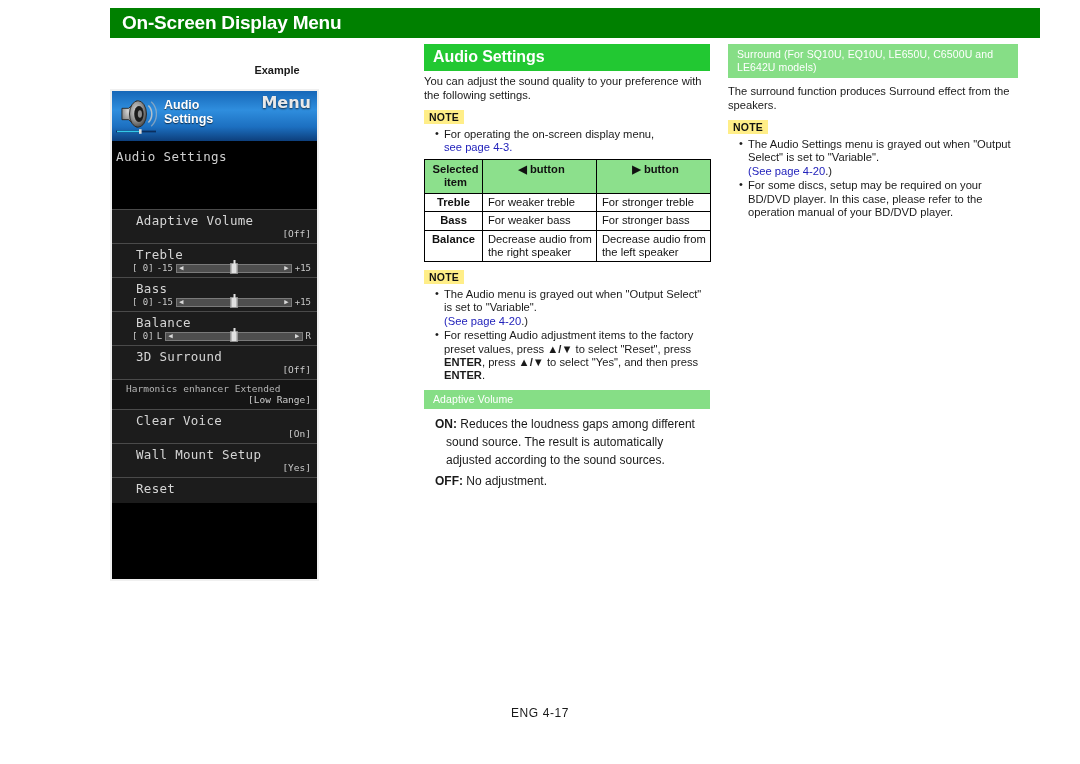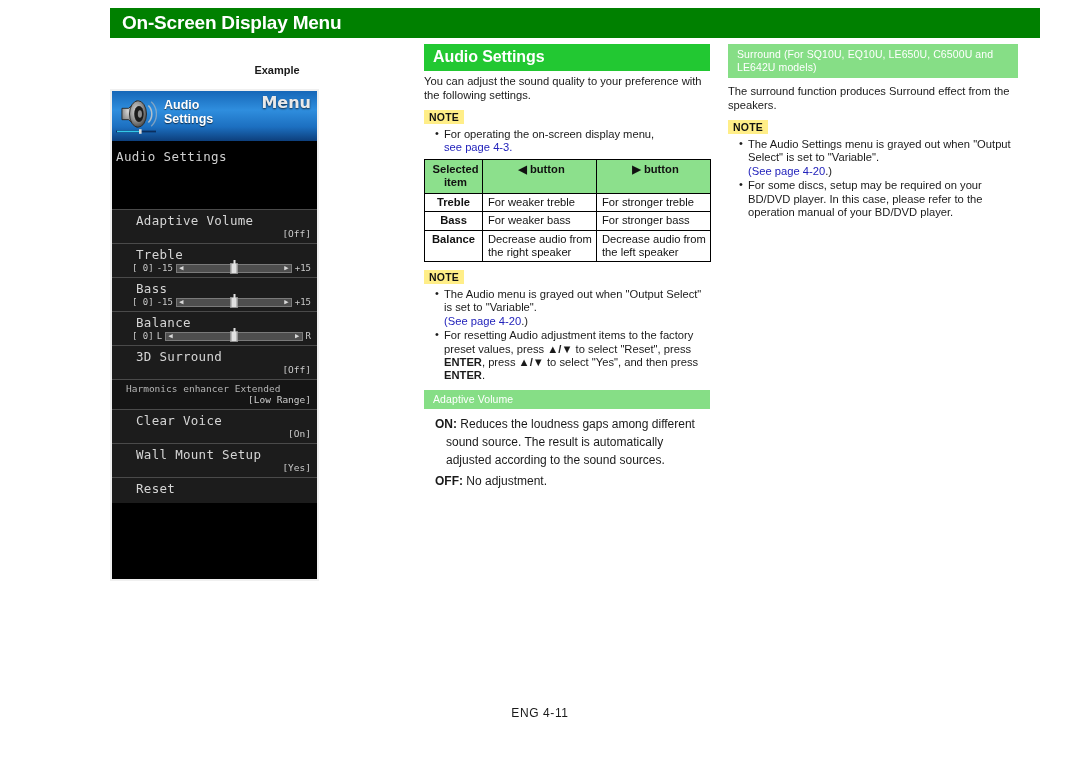--- a/index.html
+++ b/index.html
@@ -530,15 +530,15 @@
       <li>
         <span>The Audio Settings menu is grayed out when "Output Select" is set to "Variable".</span><br>
         <span class="lnk">(See page 4-20</span><span>.)</span>
       </li>
       <li>
         <span>For some discs, setup may be required on your BD/DVD player. In this case, please refer to the operation manual of your BD/DVD player.</span>
       </li>
     </ul>
   </div>
 
-  <div class="footer">ENG 4-11</div>
+  <div class="footer">ENG 4-17</div>
 
 </div>
 
 </body></html>

